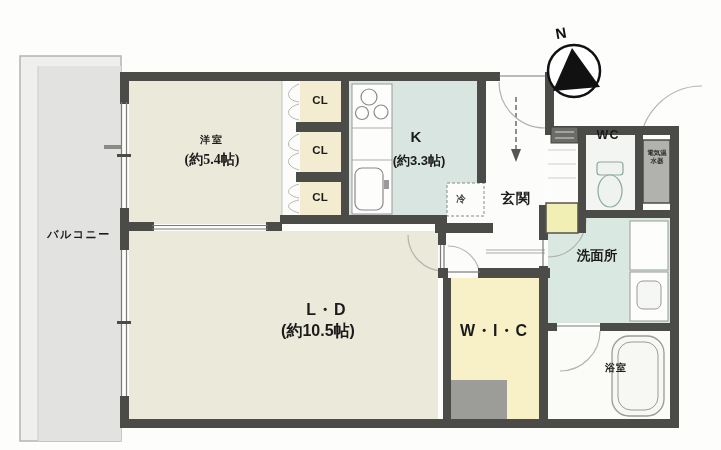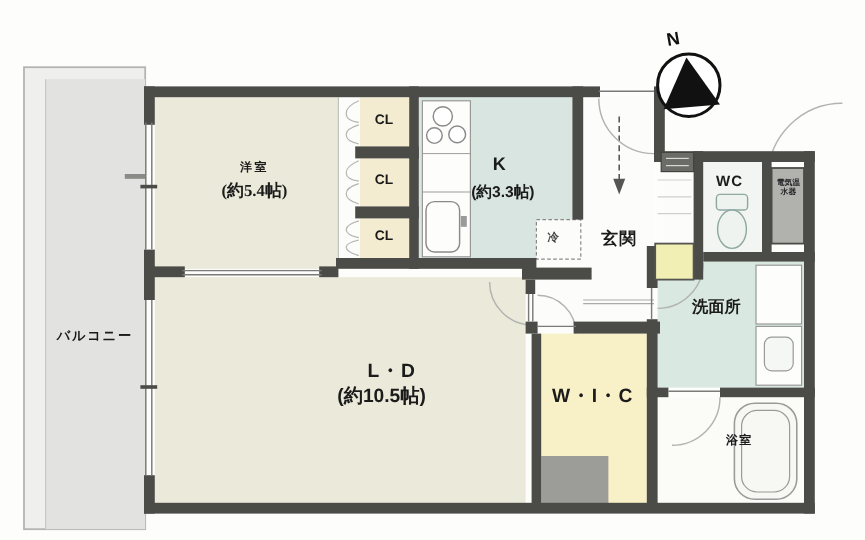--- a/index.html
+++ b/index.html
@@ -175,35 +175,35 @@
   <rect x="546" y="203" width="32" height="30" fill="#f1efb4" stroke="#55554f" stroke-width="1.5"></rect>
 
   <g>
     <circle cx="574" cy="71" r="26" fill="#ffffff" stroke="#111" stroke-width="2.5"></circle>
     <polygon points="572,48 600,87 553,91" fill="#111"></polygon>
   </g>
 </svg>
 
 <div class="north" style="left:561px;top:33px;font-size:15px;">N</div>
 
-<div class="lbl" style="left:79px;top:234px;font-size:11px;letter-spacing:1.5px;margin-top:47px;">バルコニー</div>
+<div class="lbl" style="left:79px;top:234px;font-size:11px;letter-spacing:1.5px;">バルコニー</div>
 
 <div class="lbl" style="left:212px;top:140px;font-size:10px;letter-spacing:2px;">洋室</div>
 <div class="lbl" style="left:212px;top:160px;font-size:14px;font-family:Liberation Serif, serif;">(約5.4帖)</div>
 
 <div class="lbl" style="left:320px;top:101px;font-size:11.5px;font-weight:700;">CL</div>
 <div class="lbl" style="left:320px;top:151px;font-size:11.5px;font-weight:700;">CL</div>
 <div class="lbl" style="left:320px;top:198px;font-size:11.5px;font-weight:700;">CL</div>
 
 <div class="lbl" style="left:416px;top:137px;font-size:15px;font-weight:700;">K</div>
 <div class="lbl" style="left:419px;top:161px;font-size:13px;">(約3.3帖)</div>
 
 <div class="lbl" style="left:516px;top:198px;font-size:14px;letter-spacing:1px;">玄関</div>
 
-<div class="lbl" style="left:608px;top:151px;font-size:12.5px;font-weight:700;letter-spacing:1px;">WC</div>
+<div class="lbl" style="left:608px;top:135px;font-size:12.5px;font-weight:700;letter-spacing:1px;">WC</div>
 
 <div class="heater-lbl" style="left:645px;top:149px;width:24px;font-size:6.5px;">電気温水器</div>
 
 <div class="lbl" style="left:597px;top:256px;font-size:13.5px;">洗面所</div>
 
 <div class="lbl" style="left:616px;top:368px;font-size:10px;letter-spacing:1px;">浴室</div>
 
 <div class="lbl" style="left:306px;top:310px;font-size:16px;letter-spacing:1px;padding-left:41px;">L・D</div>
 <div class="lbl" style="left:306px;top:331px;font-size:16px;padding-left:24px;">(約10.5帖)</div>
 

